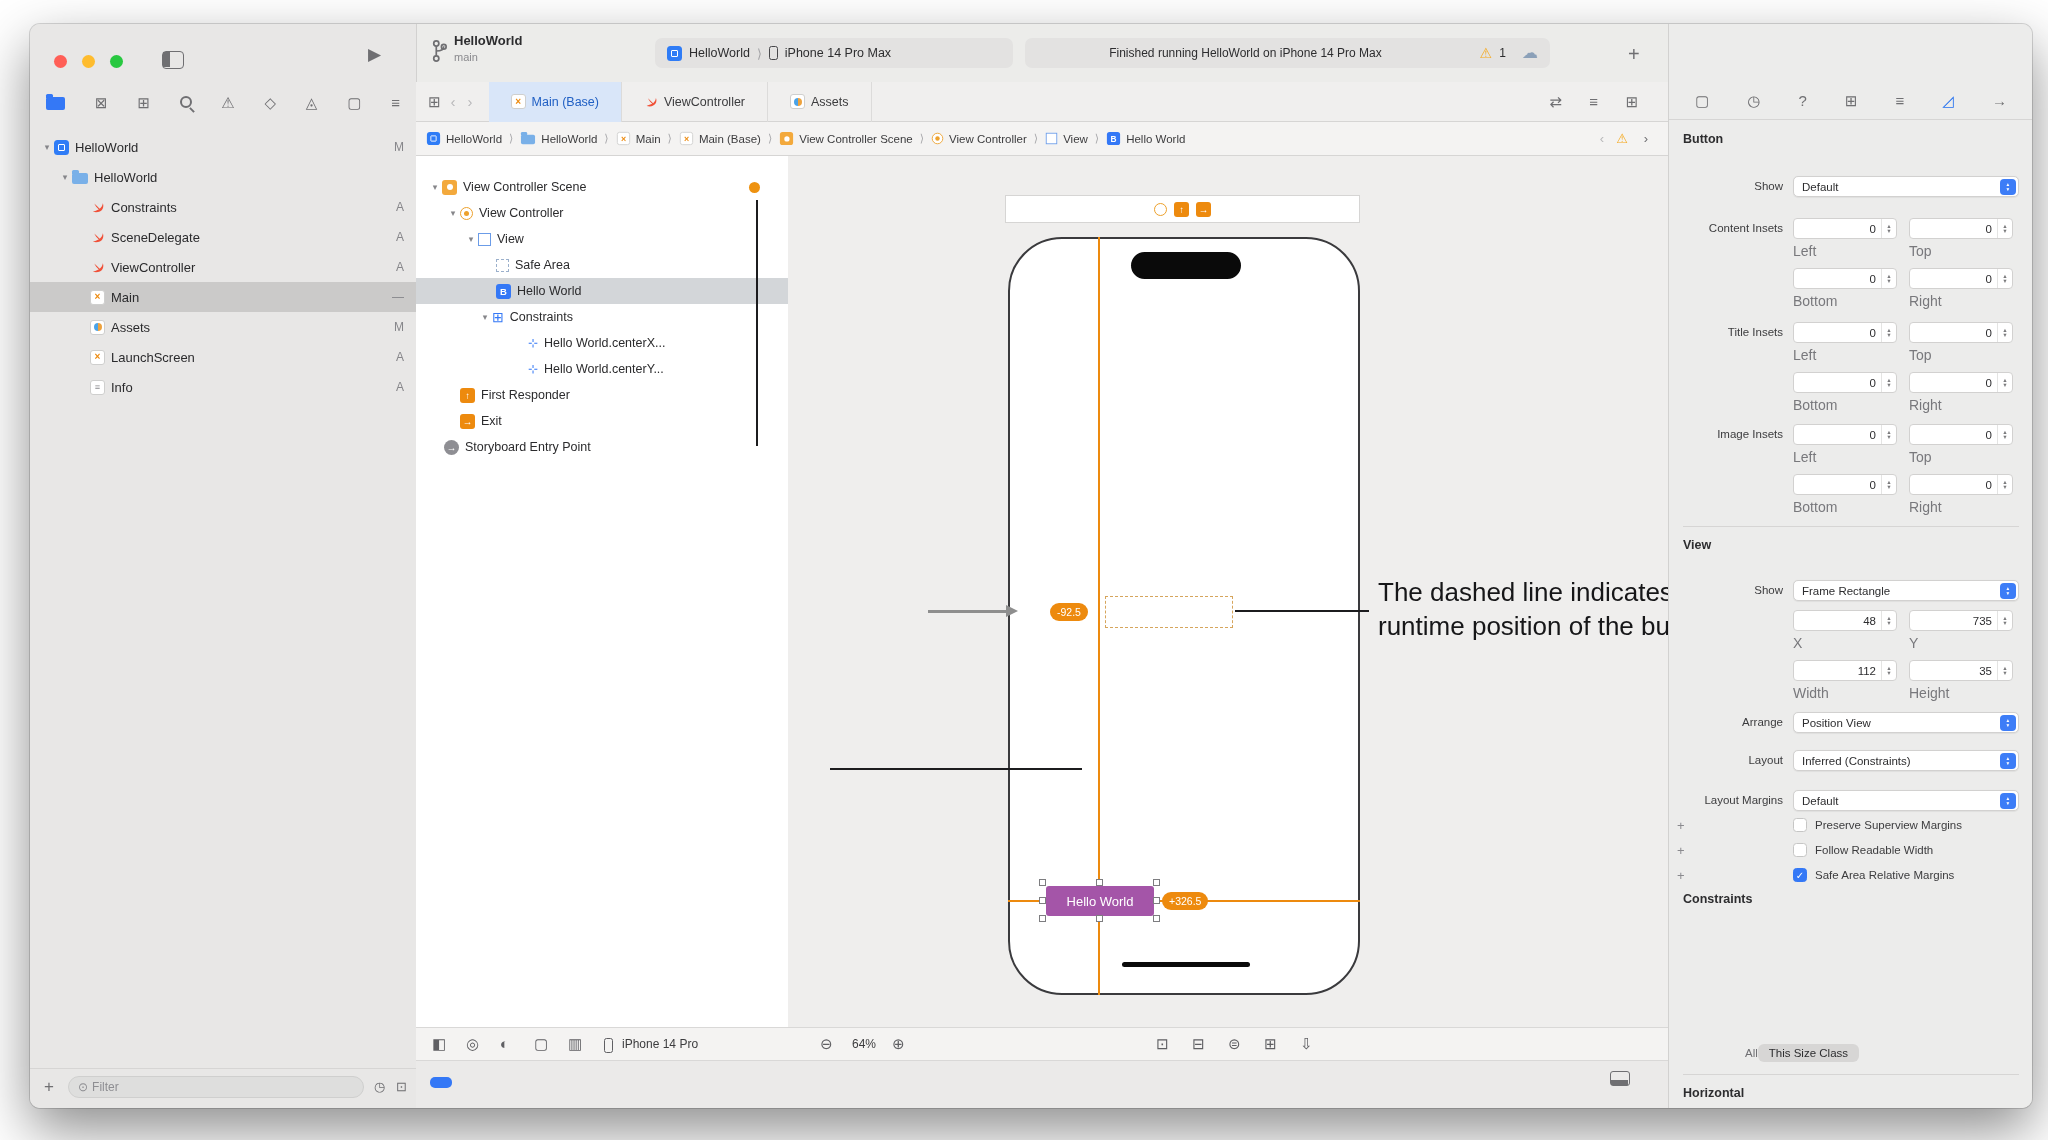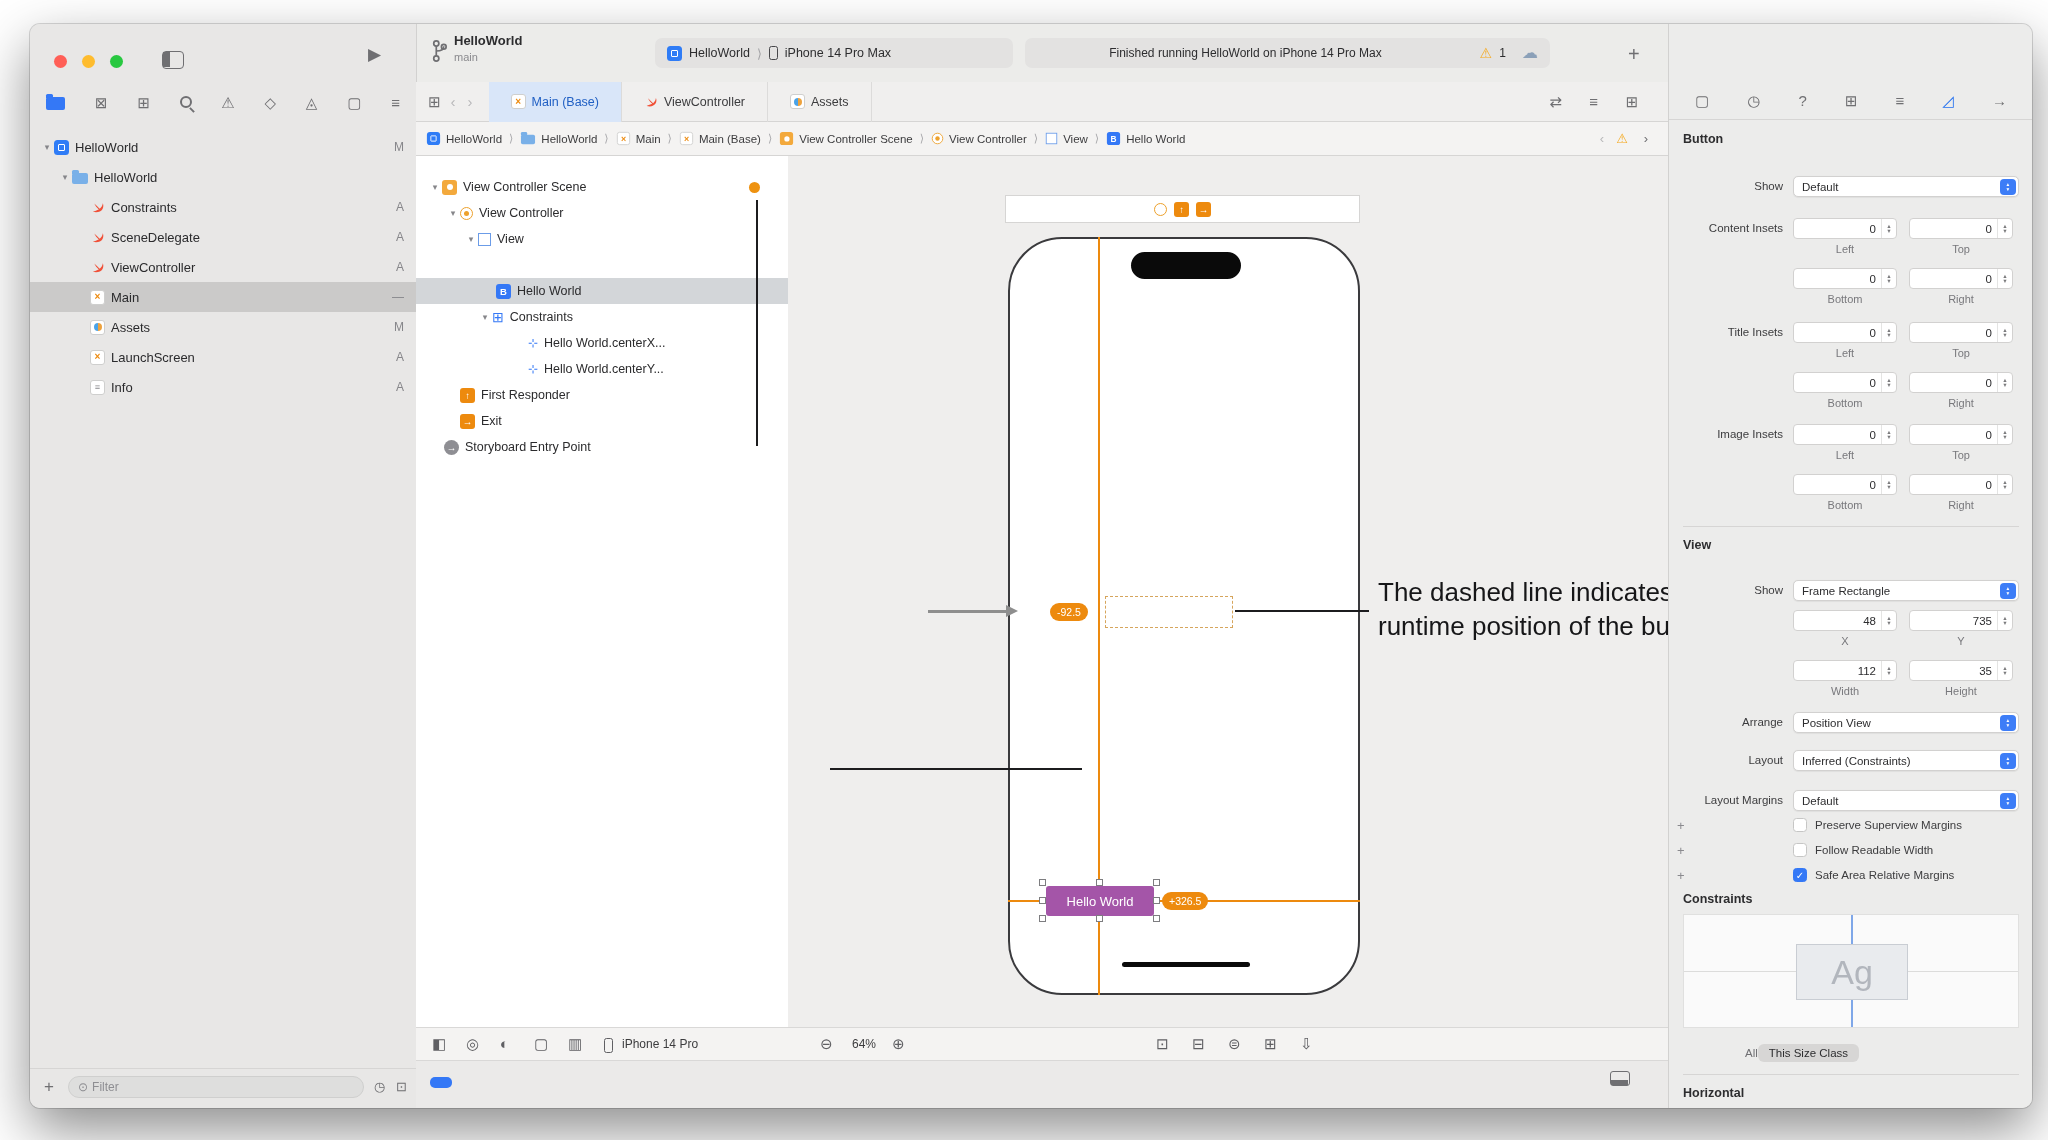--- a/index.html
+++ b/index.html
@@ -100,21 +100,21 @@
 
 .inspector{position:absolute;left:1638px;top:0;width:364px;height:1084px;background:#ececeb;border-left:1px solid #d2d1d0}
 .insp-strip{position:absolute;left:0;top:58px;width:364px;height:38px;border-bottom:1px solid #d6d5d4;display:flex;align-items:center;justify-content:space-between;padding:0 26px}
 .hdr{position:absolute;left:14px;font-size:12.5px;font-weight:700;color:#2d2d2f}
 .ilabel{position:absolute;left:0;width:114px;text-align:right;font-size:11.5px;color:#3c3c3e}
 .popup{position:absolute;left:124px;width:226px;height:21px;background:#fff;border:1px solid #d2d1d0;border-radius:5px;font-size:11.5px;display:flex;align-items:center;padding-left:8px;box-shadow:0 .5px 1px rgba(0,0,0,.06)}
 .pbtn{position:absolute;right:2px;top:1.5px;width:16px;height:16px;background:#3d7df7;border-radius:4px;color:#fff;display:flex;flex-direction:column;align-items:center;justify-content:center;font-size:5.5px;line-height:4.5px}
 .nfield{position:absolute;width:104px;height:21px;background:#fff;border:1px solid #d2d1d0;border-radius:4px;font-size:11.5px}
 .nfield .num{position:absolute;right:20px;top:3.5px}
 .nfield .stepper{position:absolute;right:0;top:0;width:15px;height:19px;border-left:1px solid #e4e4e3;display:flex;flex-direction:column;align-items:center;justify-content:center;color:#7a7a7c;font-size:5.5px;line-height:4.5px}
-.flabel{position:absolute;font-size:11px;color:#78787c;width:104px;text-align:center}
+.flabel{position:absolute;font-size:14px;color:#78787c;width:104px;text-align:left}
 .cbox{position:absolute;left:124px;width:14px;height:14px;background:#fff;border:1px solid #c6c6c5;border-radius:3.5px}
 .cbox.on{background:#3478f6;border-color:#3478f6;color:#fff;font-size:10px;display:flex;align-items:center;justify-content:center}
 .cblabel{position:absolute;left:146px;font-size:11.5px;color:#3c3c3e}
 .plus{position:absolute;left:8px;color:#8a8a8e;font-size:13px}
 .preview{position:absolute;left:14px;top:890px;width:336px;height:114px;background:#fafafa;border:1px solid #e0e0df;overflow:hidden}
 .seg{position:absolute;top:1020px;left:76px;display:flex;align-items:center;font-size:11.5px}
 .segpill{background:#d7d6d5;border-radius:6px;padding:3px 11px;color:#2d2d2f}
 </style>
 </head>
 <body>
@@ -342,20 +342,25 @@
       <span class="vc-ic">
           <i></i>
         </span>
       <span class="lbl">View Controller</span>
     </div>
     <div class="orow" style="top:70px">
       <span style="width:48px"></span>
         <span class="disc">▾</span>
       <span class="view-ic"></span>
       <span class="lbl">View</span>
+    </div>
+    <div class="orow" style="top:96px">
+      <span style="width:80px"></span>
+      <span class="safe-ic"></span>
+      <span class="lbl">Safe Area</span>
     </div>
     <div class="orow sel-blue" style="top:122px">
       <span style="width:80px"></span>
       <span class="b-ic">B</span>
       <span class="lbl">Hello World</span>
     </div>
     <div class="orow" style="top:148px">
       <span style="width:62px"></span>
         <span class="disc">▾</span>
       <span class="blueglyph" style="font-size:14px">⊞</span>
@@ -668,26 +673,20 @@
     <div class="cblabel" style="top:795px">Preserve Superview Margins</div>
     <div class="plus" style="top:819px">+</div>
     <div class="cbox" style="top:819px"></div>
     <div class="cblabel" style="top:820px">Follow Readable Width</div>
     <div class="plus" style="top:844px">+</div>
     <div class="cbox on" style="top:844px">✓</div>
     <div class="cblabel" style="top:845px">Safe Area Relative Margins</div>
 
     <div class="hdr" style="top:868px">Constraints</div>
 
-    <div class="preview">
-      <div class="abs" style="left:0;top:56px;width:336px;height:1px;background:#dcdcdb"></div>
-      <div class="abs" style="left:167px;top:0;width:1.5px;height:114px;background:#7fa7e8"></div>
-      <div class="abs" style="left:112px;top:29px;width:112px;height:56px;background:#e9ebee;border:1px solid #c9cdd3"></div>
-      <div class="abs" style="left:112px;top:38px;width:112px;text-align:center;font-size:34px;color:#b2b6bd">Ag</div>
-    </div>
 
     <div class="seg">
       <span style="color:#6f6f72">All</span>
       <span class="segpill">This Size Class</span>
     </div>
 
     <div class="hline-sep" style="left:14px;top:1050px;width:336px"></div>
     <div class="hdr" style="top:1062px">Horizontal</div>
   </div>
 

